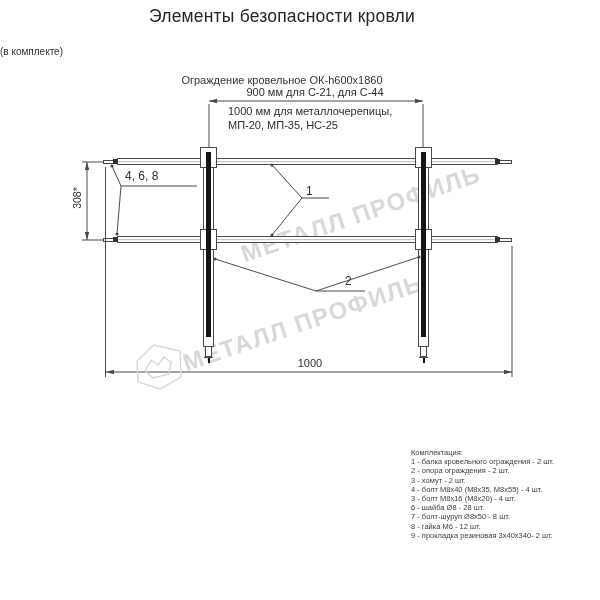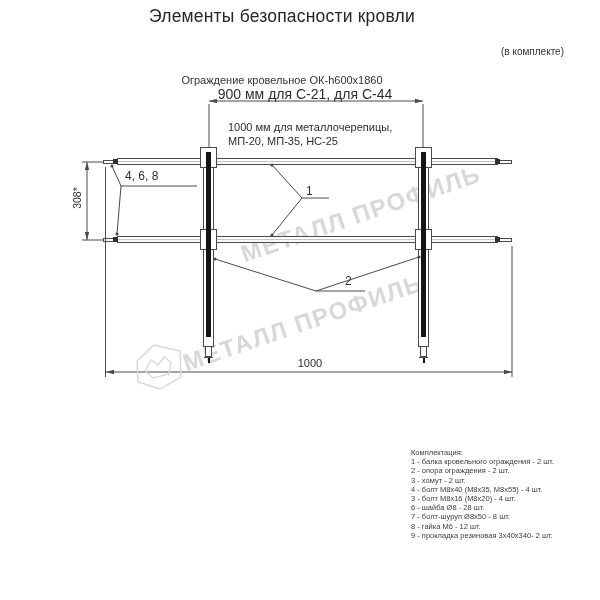--- a/index.html
+++ b/index.html
@@ -3,21 +3,21 @@
 <meta charset="utf-8">
 <style>
   html,body{margin:0;padding:0;background:#fff;}
   #canvas{position:relative;width:564px;height:600px;background:#fff;overflow:hidden;
           font-family:"Liberation Sans",sans-serif;color:#2e2e2e;}
   .abs{position:absolute;}
 
   
   .title{left:0;right:0;top:6px;text-align:center;font-size:17.5px;letter-spacing:.2px;color:#262626;}
   .subtitle{left:0;right:0;top:30px;text-align:center;font-size:11px;color:#333;margin-top:44px;}
-  .note{left:0;right:0;top:46px;text-align:right;font-size:10px;color:#333;}
+  .note{left:0;right:0;top:46px;text-align:left;font-size:10px;color:#333;}
 
   
   .rail{left:117px;width:381px;height:7px;border:1px solid #4a4a4a;box-sizing:border-box;
         background:linear-gradient(to bottom,#fff 30%,#c6c6c6 44%,#c6c6c6 58%,#fff 72%);}
   .rail-top{top:158px;} .rail-bottom{top:236px;}
   .tip{width:15px;height:4px;border:1px solid #4a4a4a;box-sizing:border-box;background:#fff;}
   .tip-tl{left:103px;top:160px;} .tip-tr{left:497px;top:160px;}
   .tip-bl{left:103px;top:238px;} .tip-br{left:497px;top:238px;}
   .nub{width:5px;height:5px;background:#303030;}
   .nub-tl{left:113px;top:159px;} .nub-tr{left:495px;top:159px;}
@@ -31,22 +31,22 @@
   .post-core{width:5px;top:152px;height:185px;background:#151515;}
   .core-l{left:206px;} .core-r{left:421px;}
   .post-stem{width:7px;height:10px;top:347px;border:1px solid #4a4a4a;border-top:none;box-sizing:border-box;background:#fff;}
   .stem-l{left:205px;} .stem-r{left:420px;}
   .post-tick{width:9px;height:1px;top:357px;background:#4a4a4a;}
   .tick-l{left:204px;} .tick-r{left:419px;}
   .post-point{width:2px;height:5px;top:358px;background:#151515;}
   .point-l{left:208px;} .point-r{left:423px;}
 
   
-  .dim-900{left:185px;top:86px;width:240px;text-align:center;font-size:14px;}
-  .dim-1000{left:228px;top:121px;font-size:11px;line-height:13.5px;}
+  .dim-900{left:195px;top:86px;width:240px;text-align:center;font-size:11px;}
+  .dim-1000{left:228px;top:105px;font-size:11px;line-height:13.5px;}
   .dim-308{left:56px;top:192px;width:42px;text-align:center;font-size:10.5px;transform:rotate(-90deg);}
   .dim-468{left:125px;top:169px;font-size:12px;}
   .callout-1{left:306px;top:184px;font-size:12px;}
   .callout-2{left:345px;top:274px;font-size:12px;}
   .dim-1860{left:250px;top:357px;width:120px;text-align:center;font-size:11px;}
 
   
   .wm{color:#d8d8d8;font-size:24px;font-weight:bold;letter-spacing:1.5px;white-space:nowrap;
       transform:rotate(-19deg);transform-origin:0 50%;}
   .wm1{left:242px;top:241px;} .wm2{left:184px;top:350px;}

